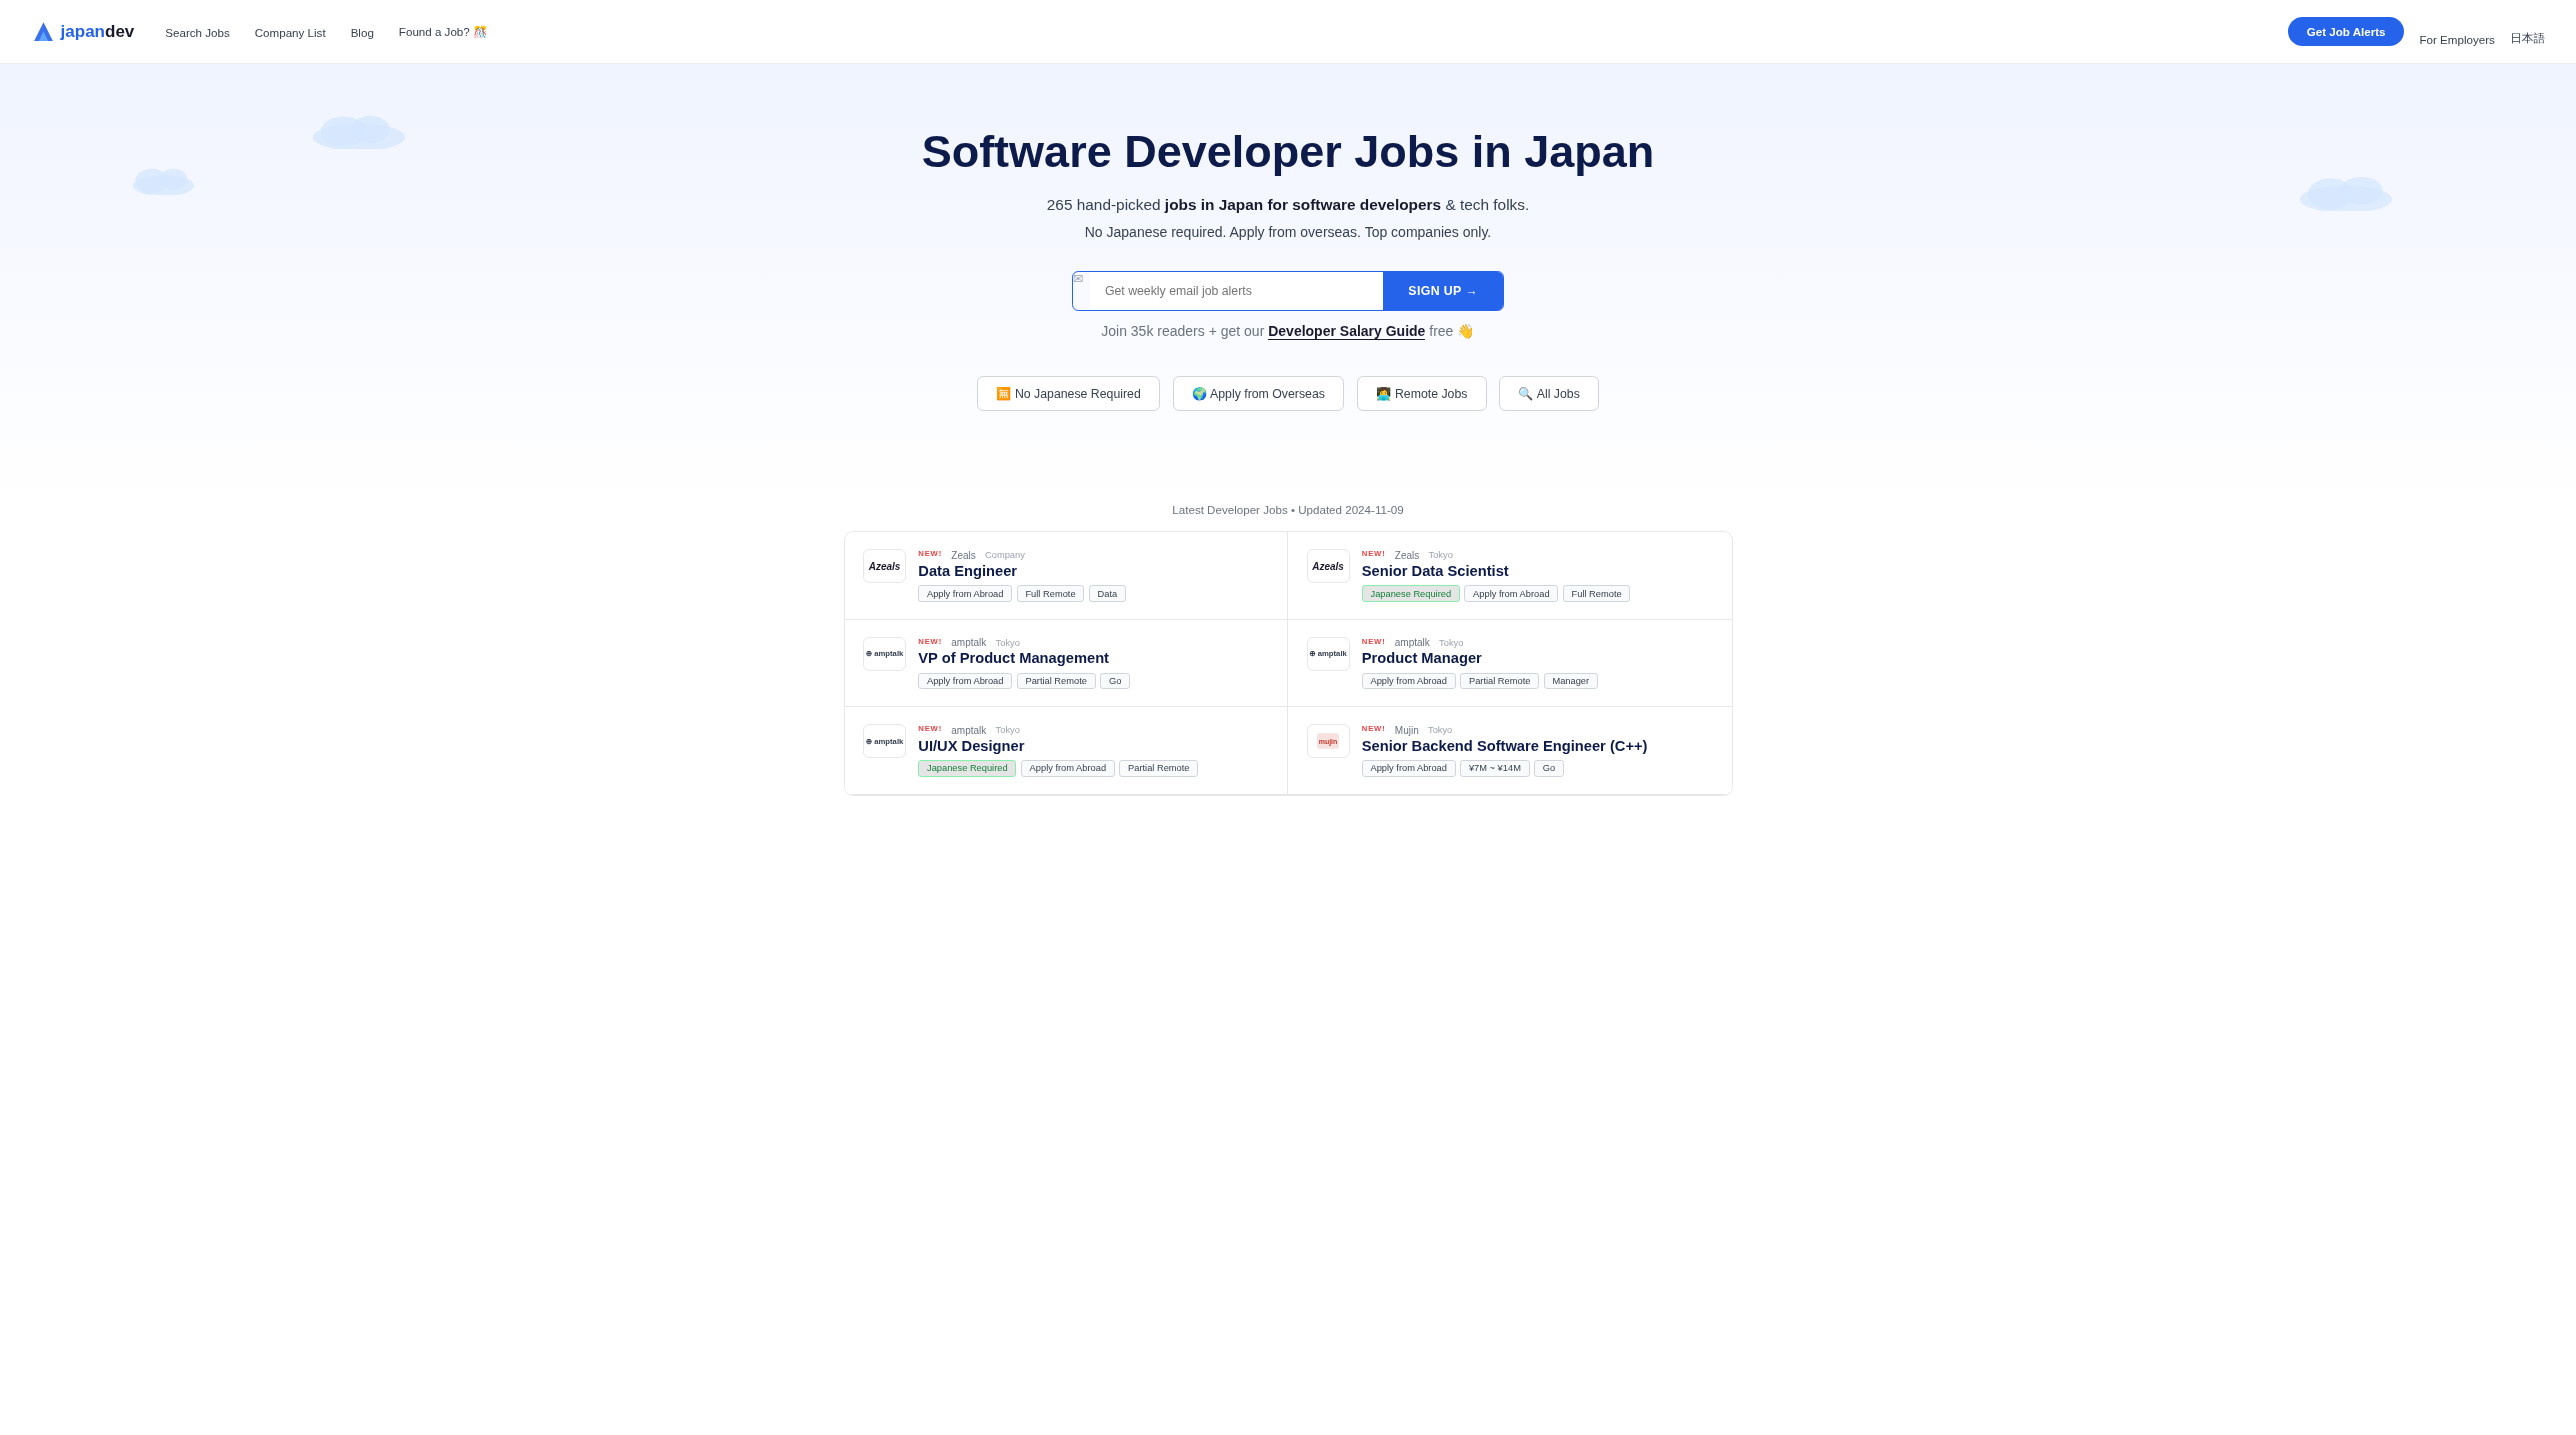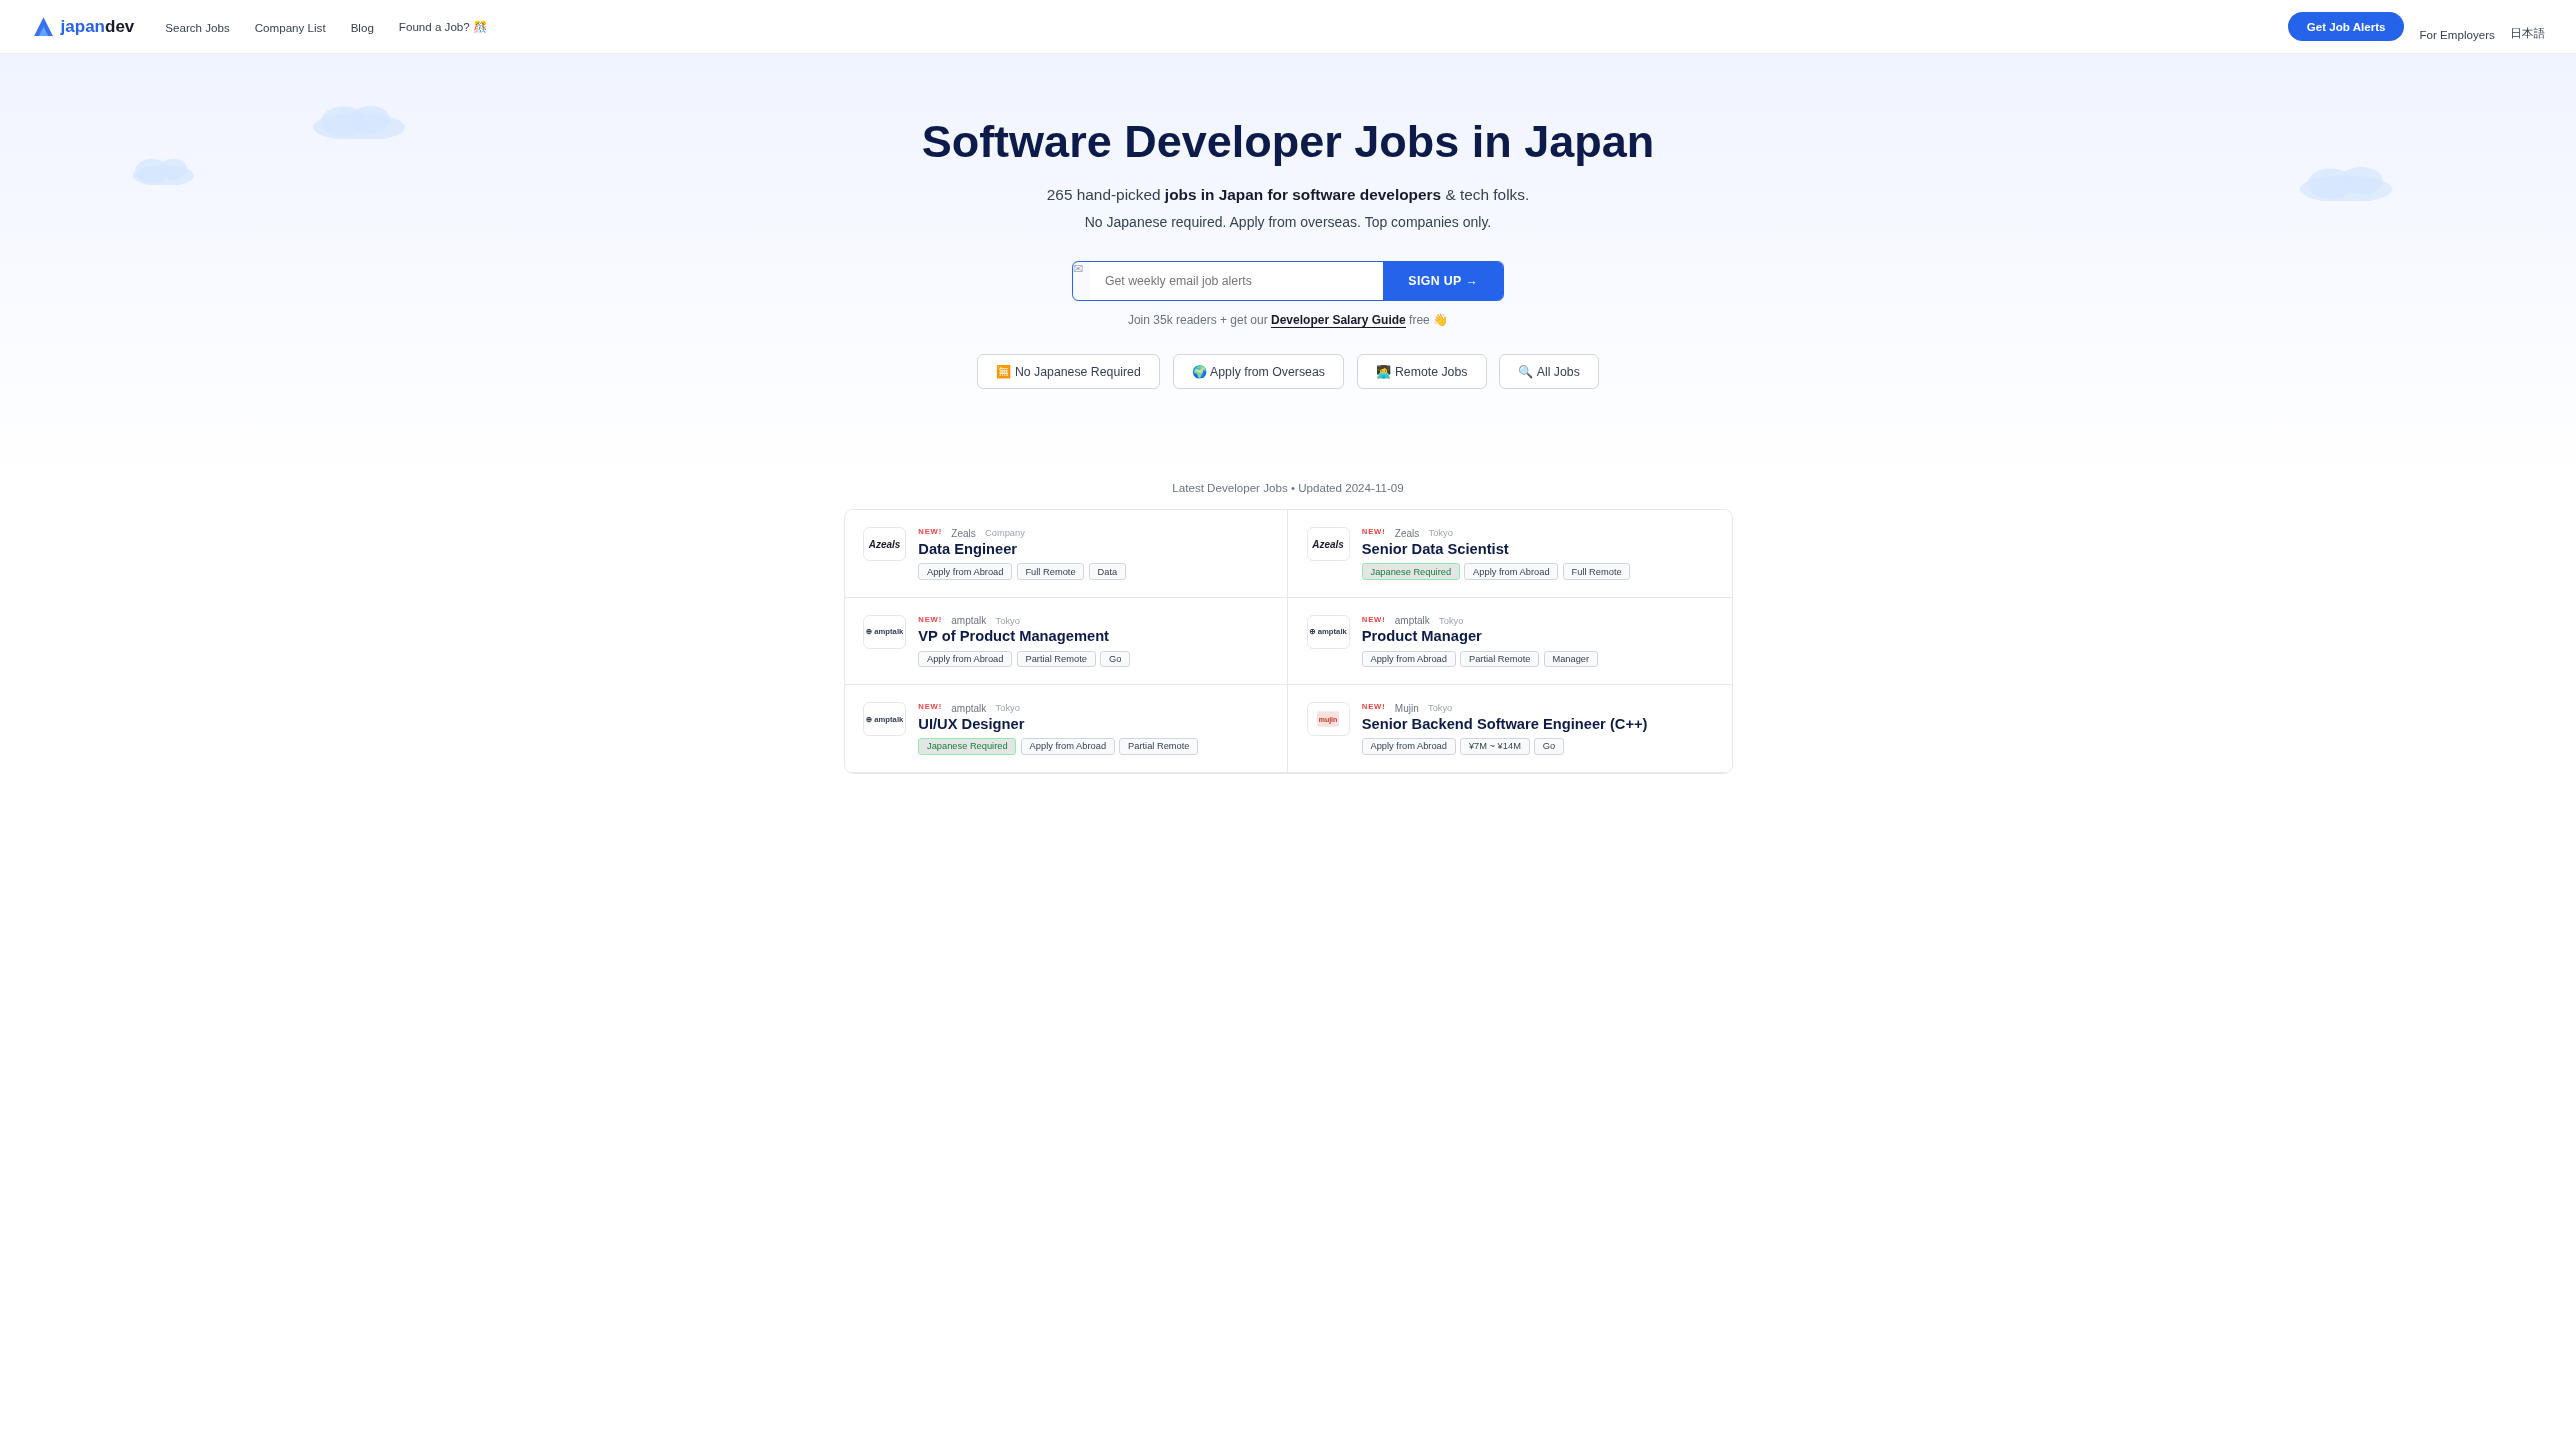--- a/index.html
+++ b/index.html
@@ -1,20 +1,20 @@
 <!DOCTYPE html>
 <html style="font-size:12.3px"><head>
   <meta charset="utf-8">
   <style>
     * { box-sizing: border-box; margin: 0; padding: 0; }
     body { font-family: -apple-system, BlinkMacSystemFont, 'Segoe UI', sans-serif; background: #fff; color: #1a1a2e; }
 
     
     nav {
-      display: flex; align-items: center; padding: 0 31px; height: 54px;
+      display: flex; align-items: center; padding: 0 31px; height: 64px;
       background: #fff; border-bottom: 0.8px solid #eee; position: relative; z-index: 10;
     }
     .nav-logo { display: flex; align-items: center; gap: 4.6px; text-decoration: none; margin-right: 31px; }
     .nav-logo-icon { width: 25px; height: 25px; }
     .nav-logo-text { font-size: 17px; font-weight: 700; color: #1a1a2e; }
     .nav-logo-text span { color: #2563eb; }
     .nav-links { display: flex; align-items: flex-end; gap: 25px; flex: 1; }
     .nav-link { text-decoration: none; color: #374151; font-size: 11.6px; font-weight: 500; }
     .nav-right { display: flex; align-items: flex-end; gap: 15.4px; margin-left: auto; }
     .btn-get-alerts {
@@ -42,21 +42,21 @@
     
     .email-form { display: flex; max-width: 432px; margin: 0 auto 12.3px; border: 1.5px solid #2563eb; border-radius: 6.2px; overflow: hidden; }
     .email-form input {
       flex: 1; padding: 12.3px 15.4px; font-size: 12.3px; border: none; outline: none; color: #6b7280;
     }
     .email-form button {
       background: #2563eb; color: #fff; border: none; padding: 0 25px;
       font-size: 12.3px; font-weight: 700; cursor: pointer; letter-spacing: 0.4px;
     }
     .email-icon { color: #9ca3af; margin-right: 6.2px; }
-    .signup-note { font-size: 12px; color: #6b7280; margin-bottom: 27px; }
+    .signup-note { font-size: 14px; color: #6b7280; margin-bottom: 37px; }
     .signup-note a { color: #1a1a2e; font-weight: 700; text-decoration: none; border-bottom: 0.8px solid #1a1a2e; }
 
     
     .filter-buttons { display: flex; gap: 12.3px; justify-content: center; flex-wrap: wrap; margin-bottom: 46px; }
     .filter-btn {
       border: 1.2px solid #d1d5db; border-radius: 6.2px; background: #fff;
       padding: 9.3px 18.5px; font-size: 12.3px; font-weight: 500; color: #374151;
       cursor: pointer; display: flex; align-items: center; gap: 6.2px;
     }
 

